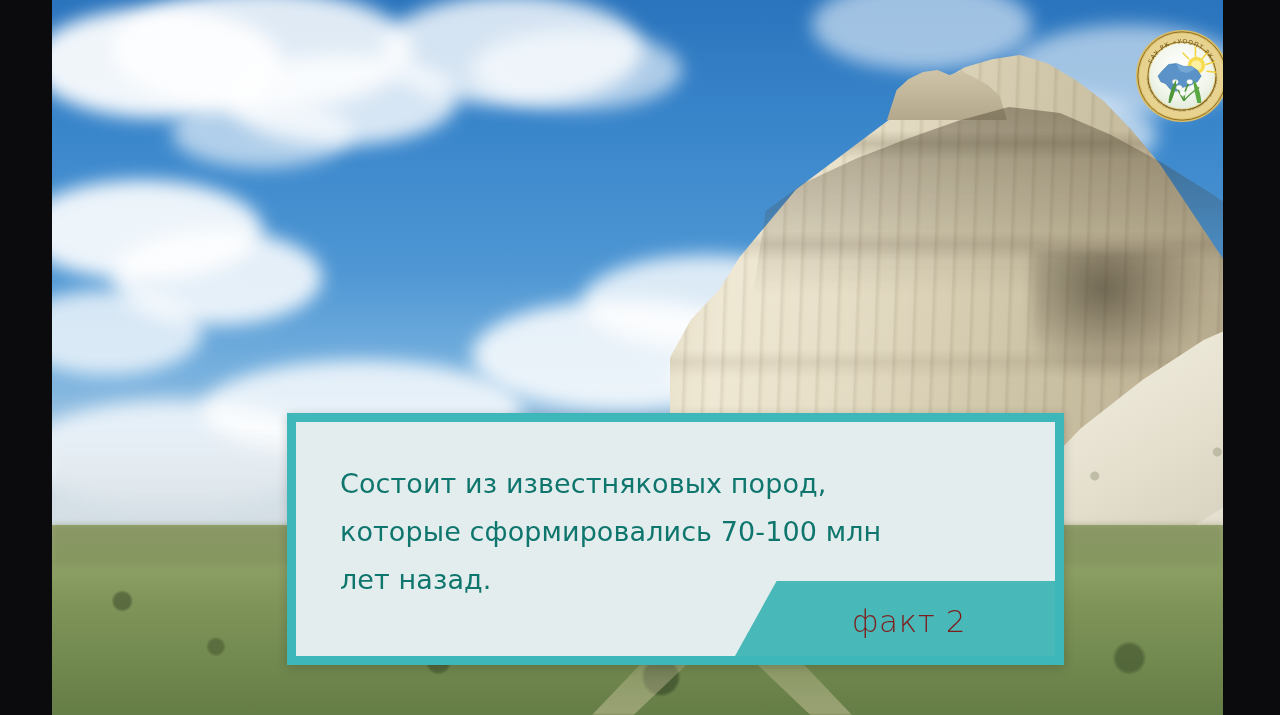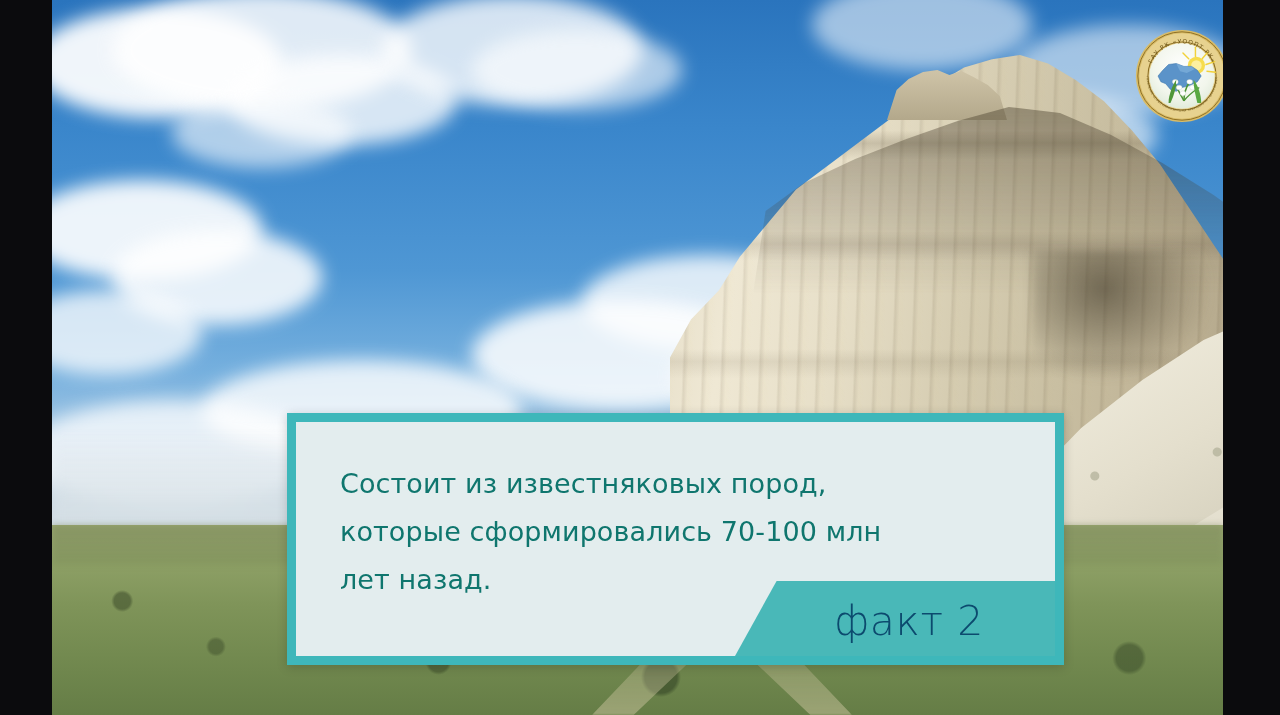--- a/index.html
+++ b/index.html
@@ -284,22 +284,22 @@
     position:absolute;
     right:0; bottom:0;
     width:320px; height:75px;
     background:#49b8b8;
     clip-path:polygon(13% 0, 100% 0, 100% 100%, 0 100%);
     display:flex;
     align-items:center;
     justify-content:center;
   }
   .fact-banner-label {
-    color:#0c4a6e;
-    font-size:41px;
+    color:#7f1d1d;
+    font-size:31px;
     font-weight:300;
     letter-spacing:.6px;
     font-family:"DejaVu Sans", sans-serif;
     transform:translate(14px,2px);
     text-align:right;
   }
 </style>
 </head>
 <body>
 

